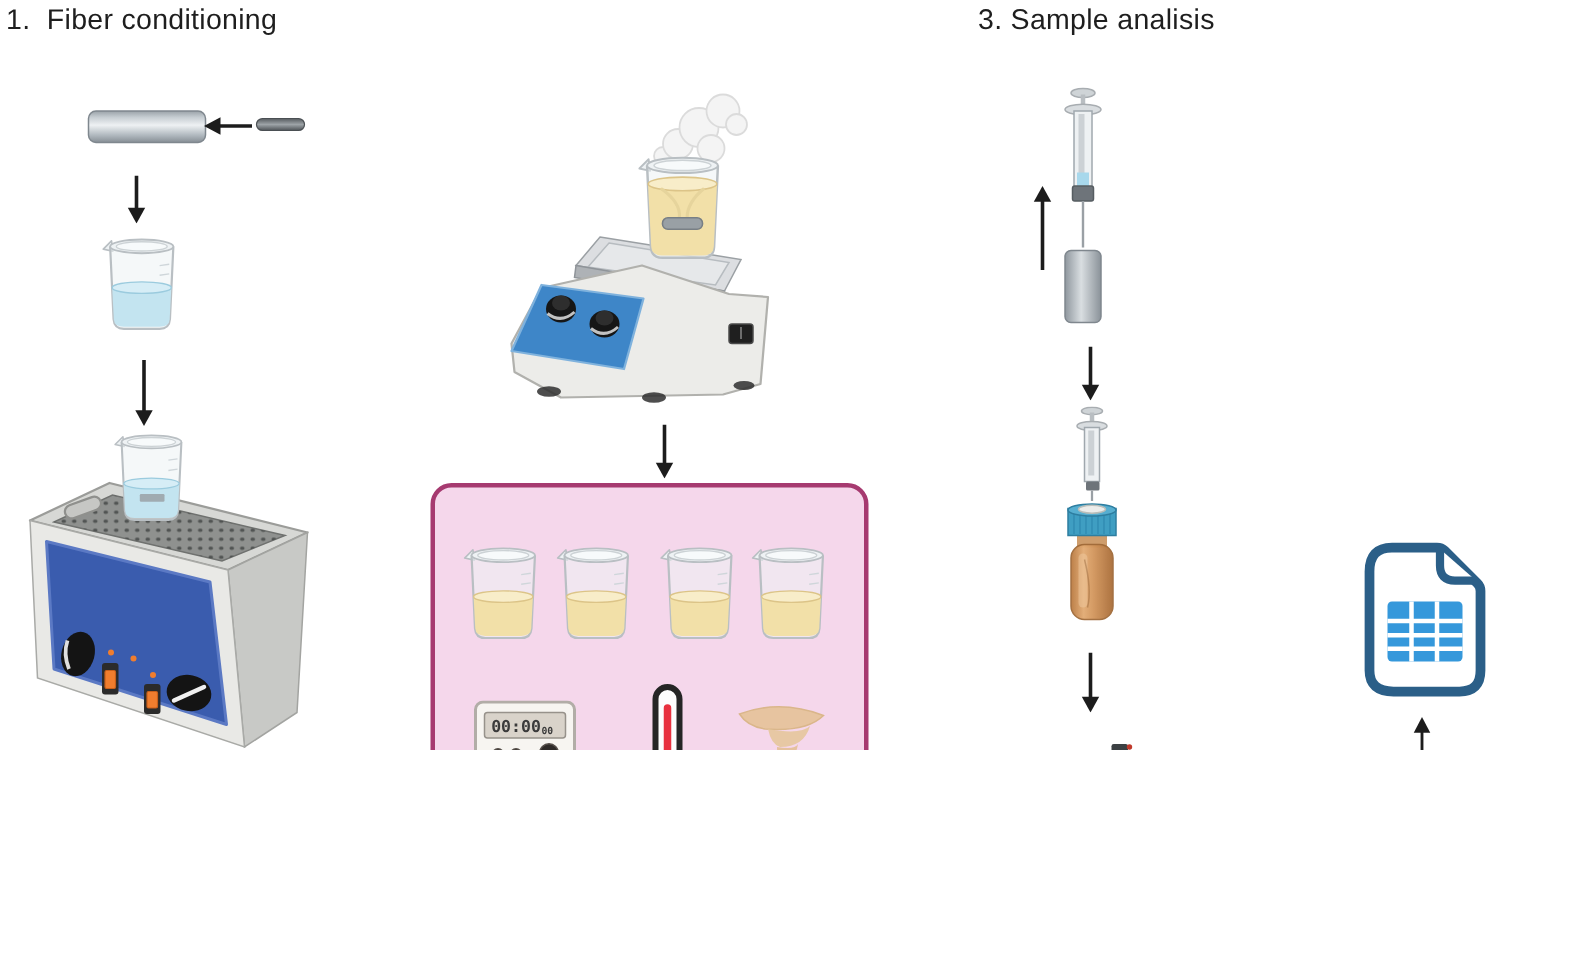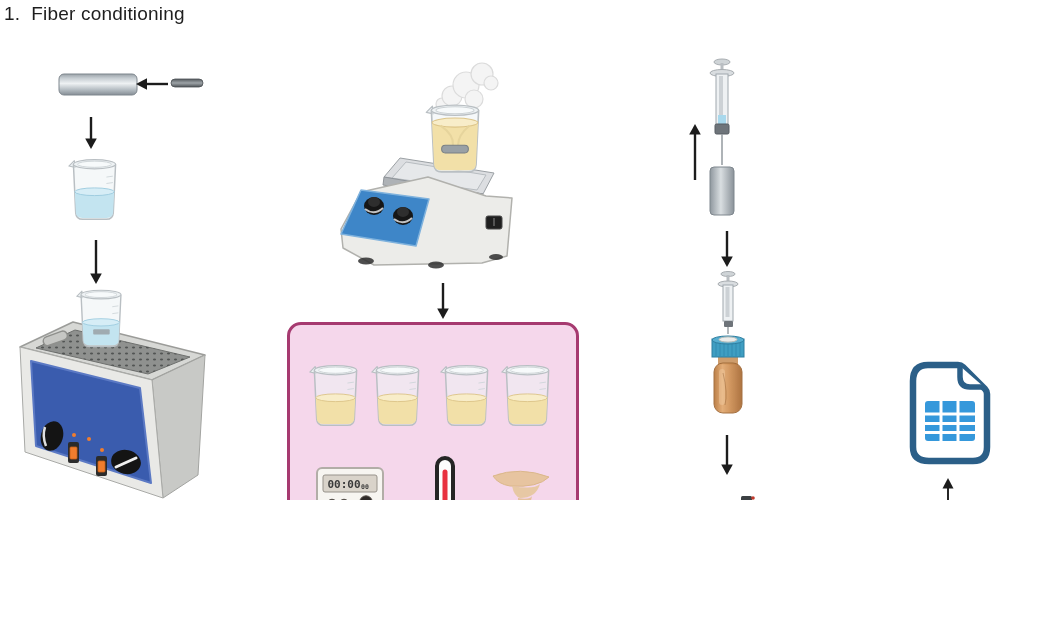--- a/index.html
+++ b/index.html
@@ -36,20 +36,21 @@
                mask-image:linear-gradient(180deg,#000 40%,rgba(0,0,0,.4) 72%,transparent 96%);}
   .fade-strong{-webkit-mask-image:linear-gradient(180deg,rgba(0,0,0,.8) 10%,rgba(0,0,0,.35) 60%,transparent 95%);
                mask-image:linear-gradient(180deg,rgba(0,0,0,.8) 10%,rgba(0,0,0,.35) 60%,transparent 95%);}
 </style>
 </head>
 <body>
 
 <div class="stage">
 
   <div class="title" style="left:4px">1.  Fiber conditioning</div>
+  <div class="title" style="left:652px">3. Sample analisis</div>
 
   <svg class="abs" style="left:58px;top:72px" width="80" height="26" viewBox="0 0 80 26">
     <defs>
         <linearGradient id="gcyl" x1="0" y1="0" x2="0" y2="1">
       <stop offset="0" stop-color="#9aa2a8"></stop>
           <stop offset=".2" stop-color="#c6cdd2"></stop>
       <stop offset=".45" stop-color="#eef1f3"></stop>
           <stop offset=".75" stop-color="#b4bcc2"></stop>
       <stop offset="1" stop-color="#868e95"></stop>
         </linearGradient>

